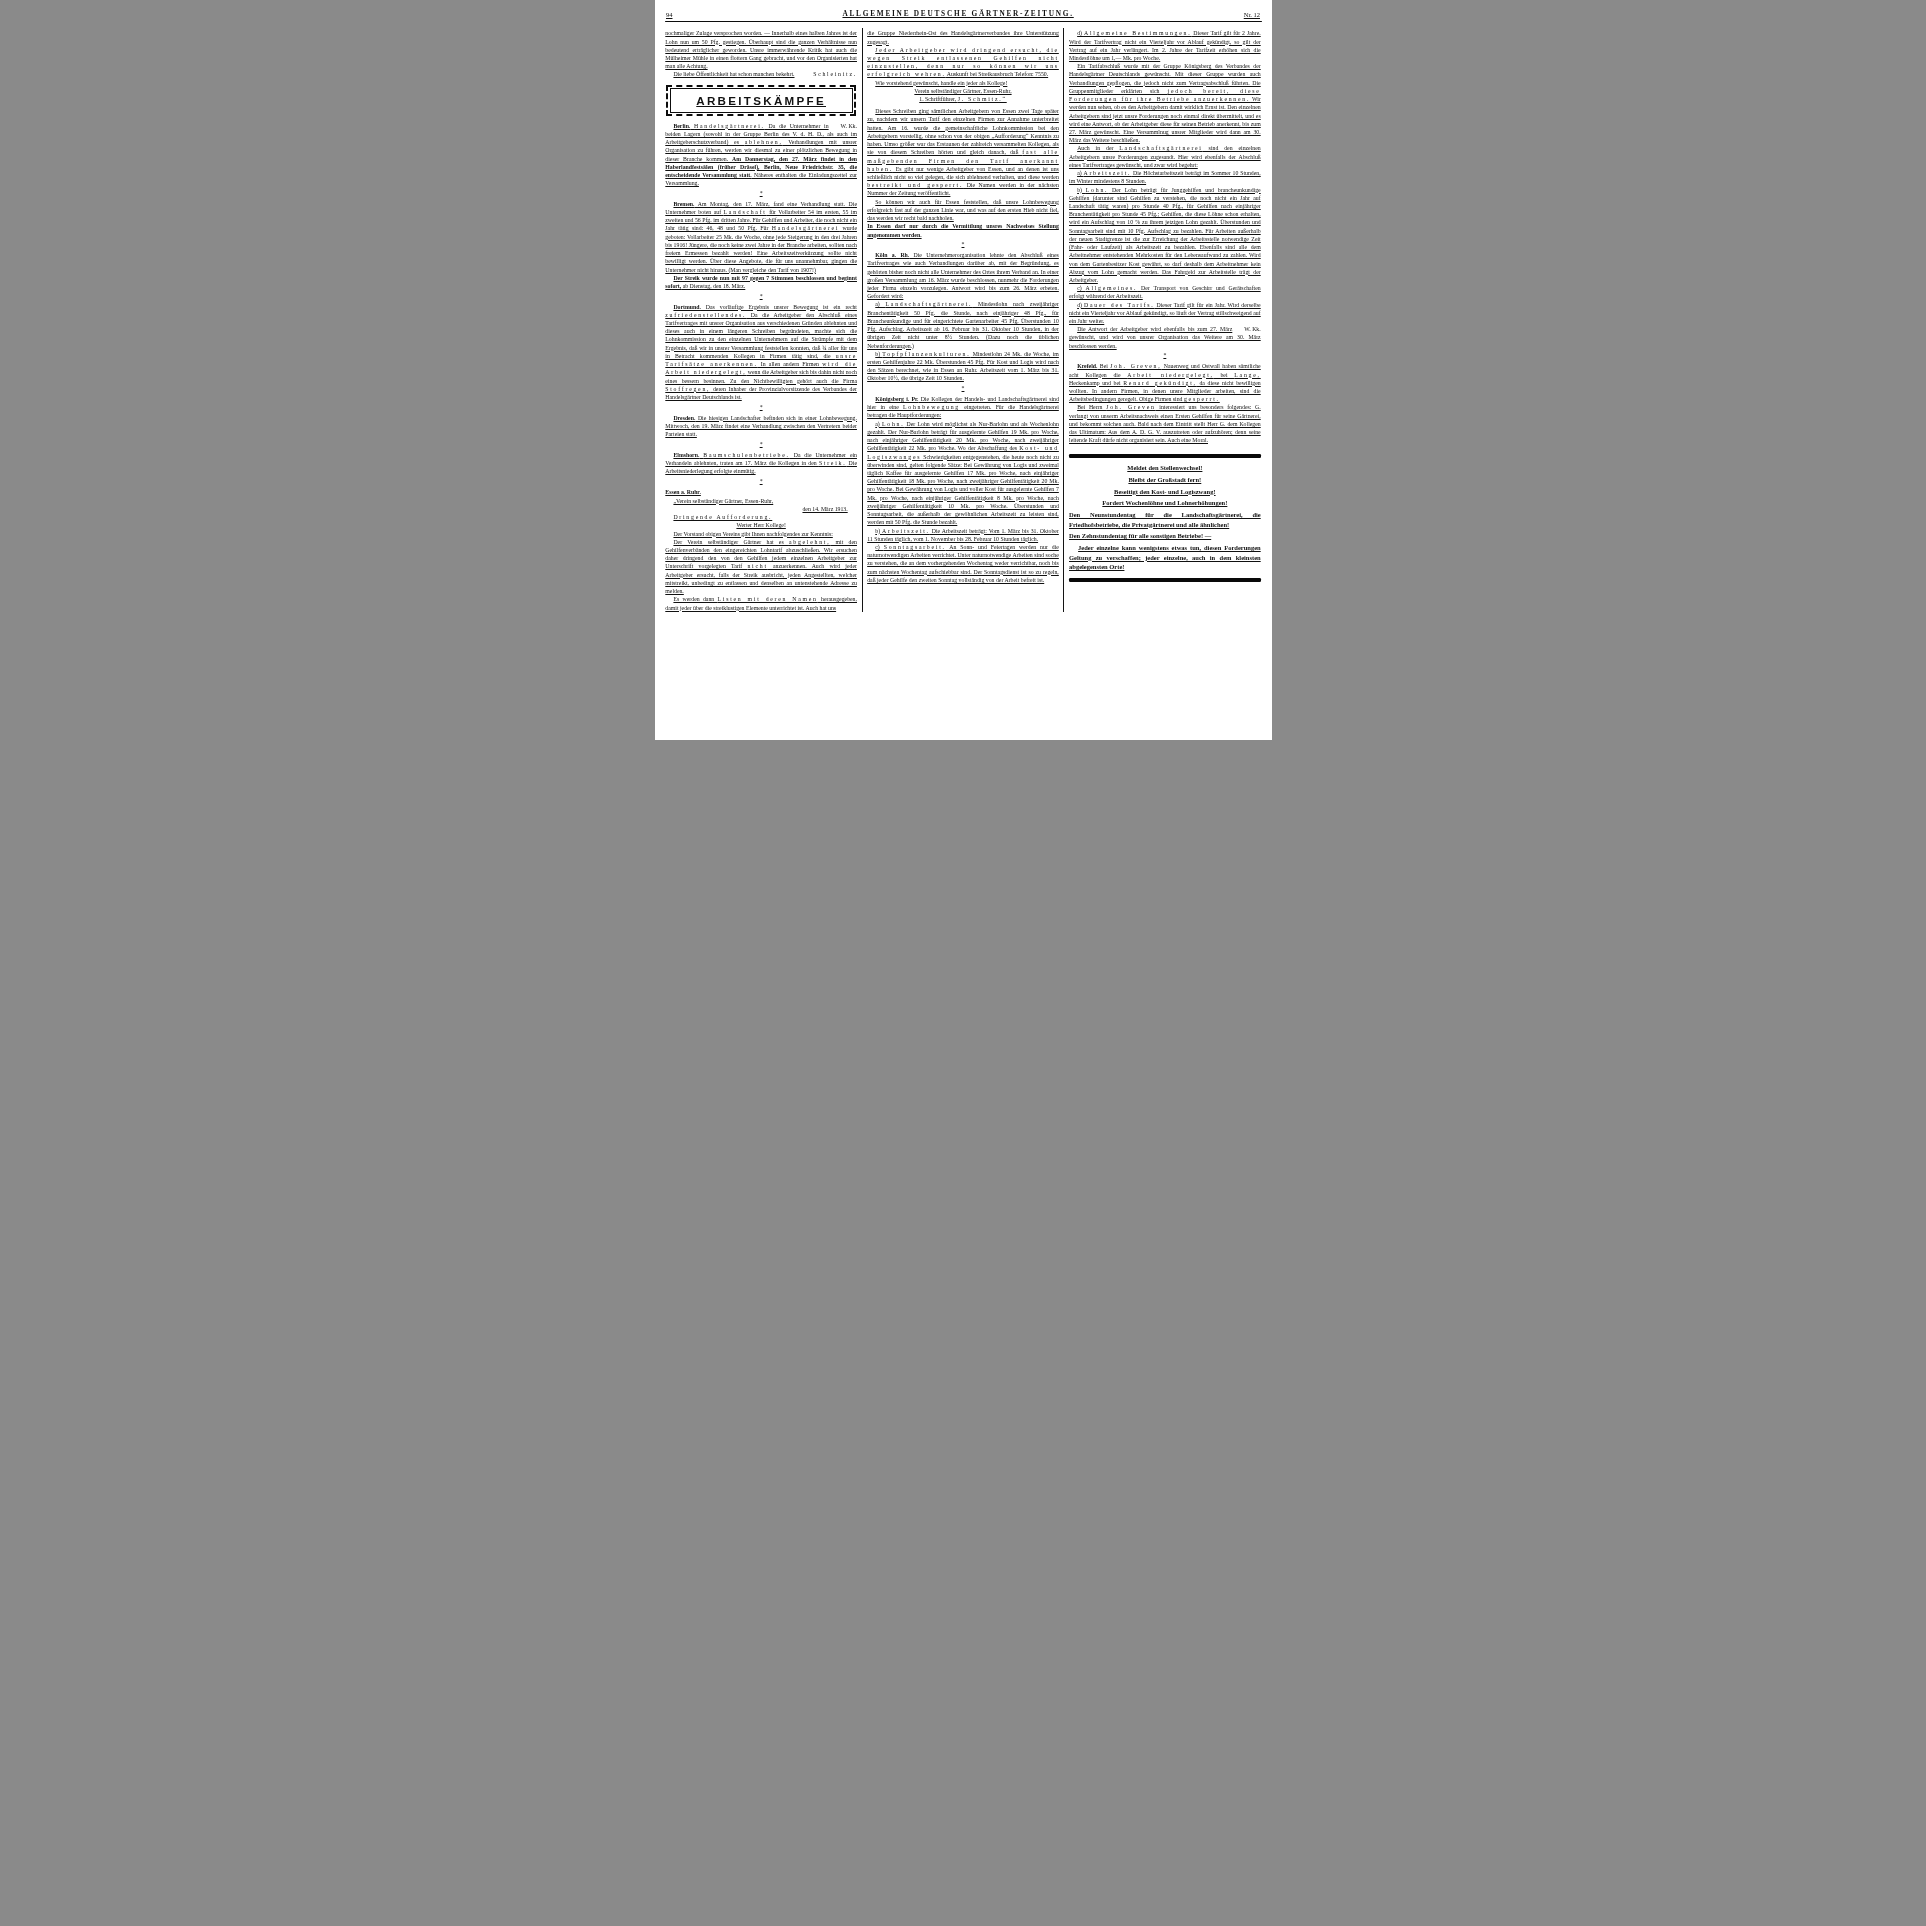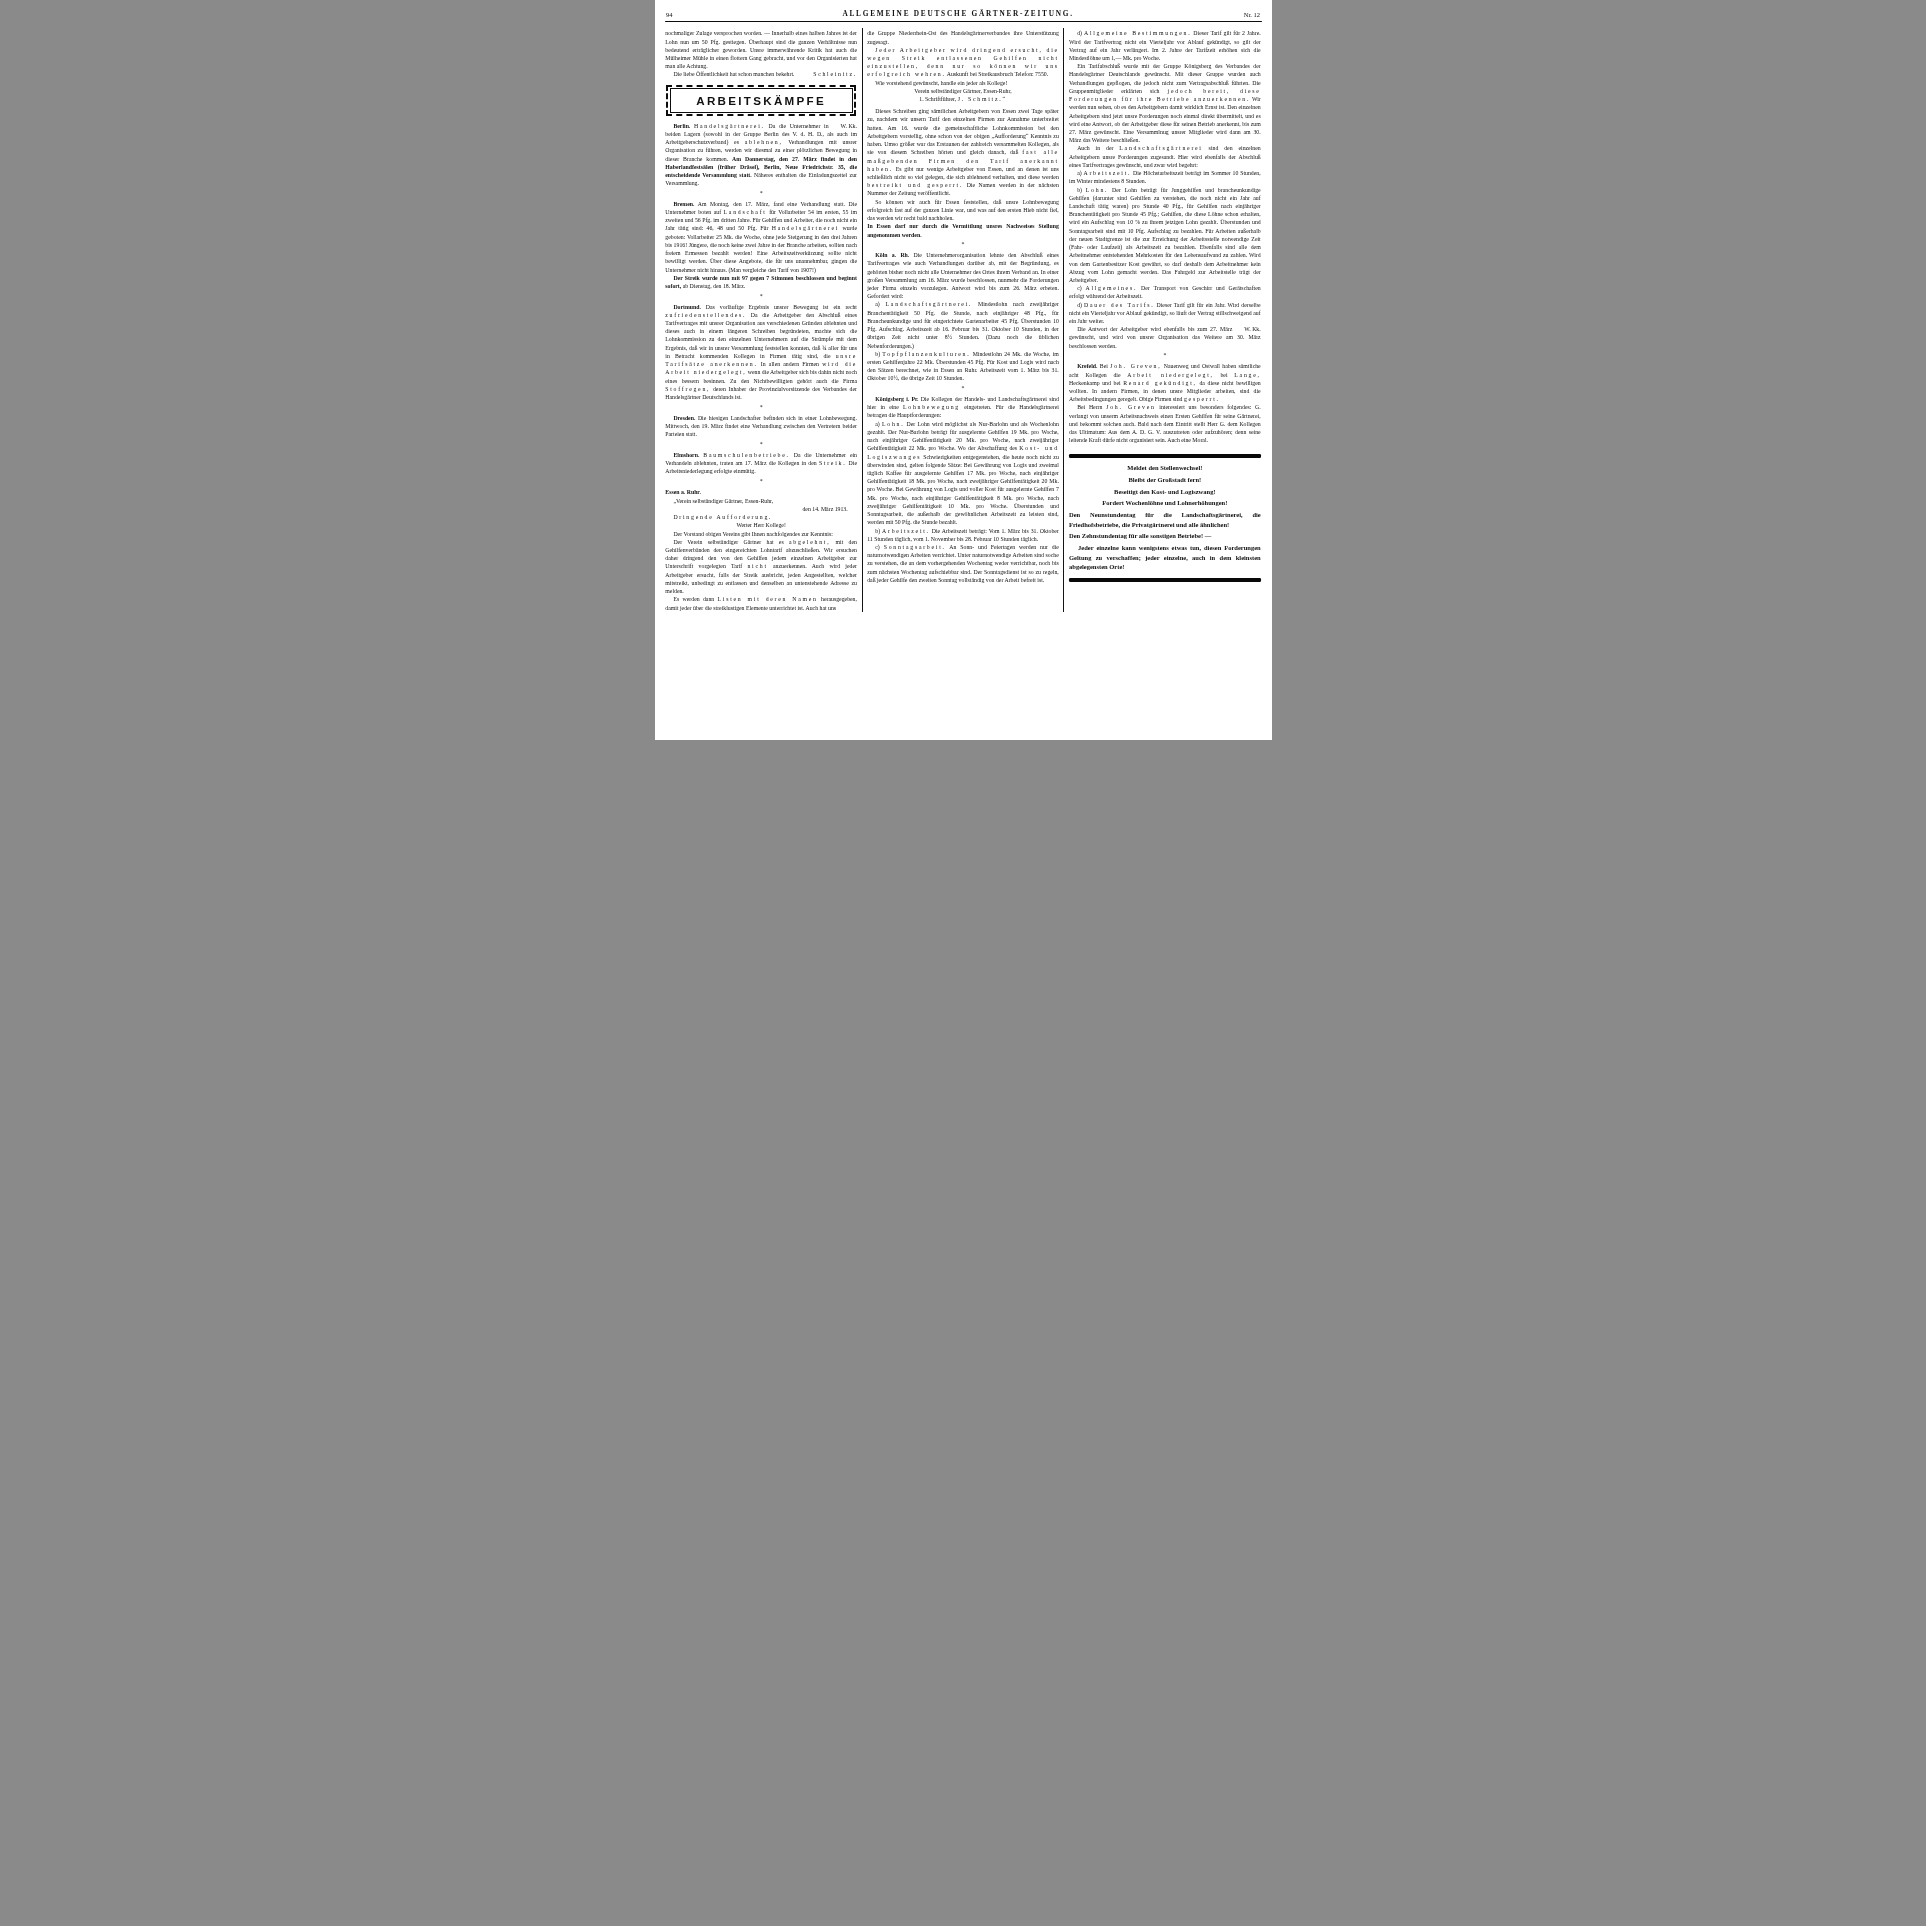--- a/index.html
+++ b/index.html
@@ -1,20 +1,21 @@
 <!DOCTYPE html>
 <html style="font-size:6.2px"><head>
 <meta charset="utf-8">
 <style>
   html,body{margin:0;padding:0;background:#8a8a8a;}
   .page{
     width:617px;min-height:740px;margin:0 auto;box-sizing:border-box;
     background:#ffffff;color:#111;
     font-family:"Liberation Serif","DejaVu Serif",serif;
     padding:8.5px 10px 11.6px 10px;
+    text-decoration:underline;
   }
   
   .hdr{display:flex;justify-content:space-between;align-items:flex-end;
        padding:0 1.5px 3.1px 1.5px;}
   .hdr .pgno{font-size:6.5px;}
   .hdr .mast{font-size:7.3px;font-weight:bold;letter-spacing:.24em;white-space:nowrap;}
   .hdr .issue{font-size:6.5px;}
   .hdr-rule{height:1.9px;background:#0c0c0c;margin:0 0 5.4px 0;border-radius:0.8px;}
   
   .columns{display:flex;align-items:stretch;}

